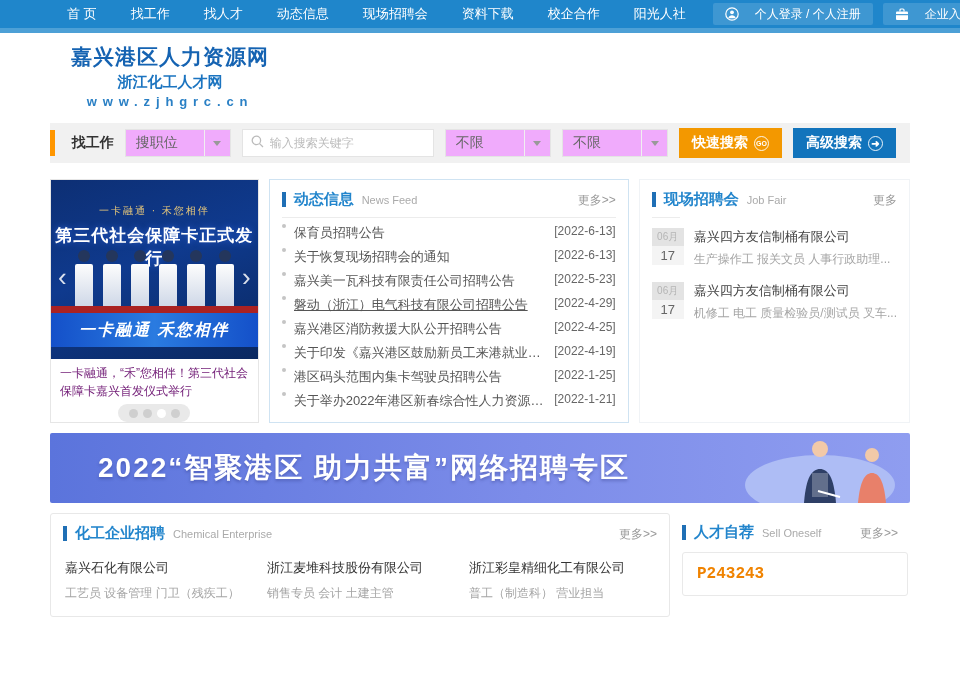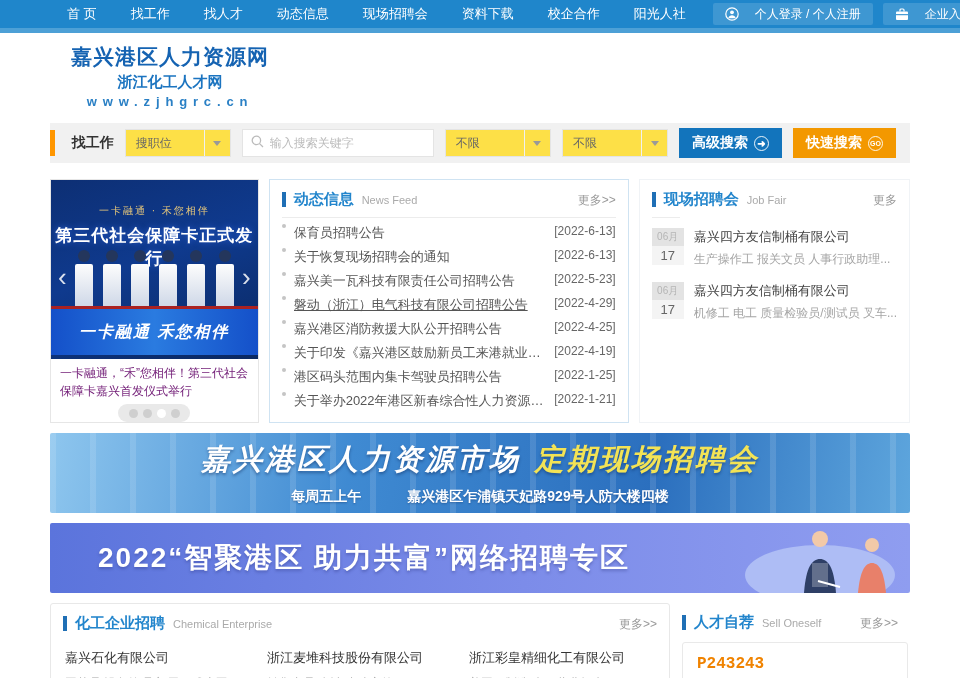--- a/index.html
+++ b/index.html
@@ -21,22 +21,22 @@
   .logo { margin-left:5px; display:flex; flex-direction:column; align-items:center; width:230px; }
   .logo-l1 { font-size:21px; font-weight:bold; color:#1563b2; letter-spacing:1px; }
   .logo-l2 { font-size:15px; font-weight:bold; color:#1b74c0; margin-top:2px; }
   .logo-l3 { font-size:13px; font-weight:bold; color:#2a80c5; letter-spacing:0.45em; margin-top:2px; }
 
   
   .searchbar { margin-top:4px; height:40px; background:#f1f1f1; display:flex; align-items:center;
     padding:0 14px 0 0; gap:11px; }
   .accent { width:5px; height:26px; background:#ff9600; }
   .search-label { font-size:14px; font-weight:bold; color:#333; margin-left:6px; white-space:nowrap; }
-  .selectbox { background:#fde047; border:1px solid #e4e4e4; height:28px; display:flex; align-items:center;
-    font-size:12px; color:#666; cursor:pointer; }
+  .selectbox { background:#f0abfc; border:1px solid #e4e4e4; height:28px; display:flex; align-items:center;
+    font-size:14px; color:#666; cursor:pointer; }
   .selectbox .val { padding:0 10px; flex:1; white-space:nowrap; }
   .selectbox .arr { width:26px; height:100%; display:flex; align-items:center; justify-content:center; border-left:1px solid #f0f0f0; }
   .tri { width:0; height:0; border-left:4px solid transparent; border-right:4px solid transparent; border-top:5px solid #999; }
   .sel-cat { width:112px; }
   .sel-f { width:112px; }
   .search-input-wrap { flex:1; background:#fff; border:1px solid #e4e4e4; height:28px;
     display:flex; align-items:center; padding:0 8px; gap:6px; }
   .search-input-wrap input { border:none; outline:none; flex:1; font-size:12px; color:#333;
     font-family:"Liberation Sans", sans-serif; }
   .search-input-wrap input::placeholder { color:#bbb; }
@@ -57,21 +57,21 @@
     background:linear-gradient(160deg,#0d2f74 0%,#0f3a8e 45%,#0a2860 100%); }
   .slide-tag { position:absolute; top:24px; width:100%; text-align:center; color:#e8c87a;
     font-size:10px; letter-spacing:2px; }
   .slide-head { position:absolute; top:44px; width:100%; text-align:center; color:#fff;
     font-size:17px; font-weight:bold; text-shadow:0 0 6px #2a5fd0; letter-spacing:1px; }
   .podiums { position:absolute; bottom:53px; width:100%; display:flex; justify-content:space-evenly; padding:0 14px; }
   .podium { width:18px; height:42px; background:linear-gradient(#fdfdfd,#cfd8e8); border-radius:2px 2px 0 0; position:relative; }
   .podium::before { content:""; position:absolute; top:-14px; left:3px; width:12px; height:12px;
     border-radius:50%; background:#24365c; }
   .floor { position:absolute; bottom:46px; width:100%; height:7px; background:#a22; }
-  .slide-banner { position:absolute; bottom:4px; width:100%; height:46px;
+  .slide-banner { position:absolute; bottom:12px; width:100%; height:34px;
     background:linear-gradient(90deg,#1450c9,#2a7be0 50%,#1450c9); display:flex; align-items:center; justify-content:center; }
   .slide-banner span { color:#fff; font-size:16px; font-weight:bold; font-style:italic; letter-spacing:2px; }
   .car-arrow { position:absolute; top:84px; color:rgba(255,255,255,.85); font-size:26px;
     cursor:pointer; line-height:1; z-index:3; }
   .car-prev { left:7px; } .car-next { right:7px; }
   .car-caption { padding:6px 9px 0; font-size:12px; color:#701a75; line-height:1.45; }
   .car-dots { display:flex; justify-content:center; gap:5px; padding:7px 0 6px;
     margin:4px auto 0; background:#e9e9e9; border-radius:9px; width:72px; align-items:center; height:18px; }
   .dot { width:9px; height:9px; border-radius:50%; background:#cfcfcf; cursor:pointer; }
   .dot.active { background:#fff; }
@@ -201,27 +201,27 @@
       <span class="arr">
           <span class="tri"></span>
         </span>
     </div>
     <div class="selectbox sel-f">
       <span class="val">不限</span>
       <span class="arr">
           <span class="tri"></span>
         </span>
     </div>
+    <div class="btn btn-quick">
+      <span>快速搜索</span>
+      <span class="circ-ico">GO</span>
+    </div>
     <div class="btn btn-adv">
       <span>高级搜索</span>
       <span class="circ-ico arrow">➜</span>
-    </div>
-    <div class="btn btn-quick">
-      <span>快速搜索</span>
-      <span class="circ-ico">GO</span>
     </div>
   </div>
 
   <div class="mainrow">
 
     <div class="carousel">
       <div class="slide">
         <div class="slide-tag">一卡融通 · 禾您相伴</div>
         <div class="slide-head">第三代社会保障卡正式发行</div>
         <div class="podiums">
@@ -326,30 +326,20 @@
           </div>
           <div class="fair-info">
             <div class="fair-co">嘉兴四方友信制桶有限公司</div>
             <div class="fair-jobs">机修工 电工 质量检验员/测试员 叉车...</div>
           </div>
         </div>
       </div>
     </div>
   </div>
 
-  <div class="banner1">
-    <div class="b1-line1">
-      <span class="b1-white">嘉兴港区人力资源市场</span>
-      <span class="b1-yellow">定期现场招聘会</span>
-    </div>
-    <div class="b1-line2">
-      <span>每周五上午</span>
-      <span>嘉兴港区乍浦镇天妃路929号人防大楼四楼</span>
-    </div>
-  </div>
 
   <div class="banner2">
     <div class="b2-title">2022“智聚港区 助力共富”网络招聘专区</div>
     <svg class="b2-art" viewBox="0 0 200 70">
       <ellipse cx="120" cy="52" rx="75" ry="30" fill="#aebdf5"></ellipse>
       <circle cx="120" cy="16" r="8" fill="#f2c9a8"></circle>
       <path d="M104 70c2-26 8-34 16-34s14 8 16 34z" fill="#2e3f66"></path>
       <rect x="112" y="40" width="16" height="24" fill="#fff" opacity="0.25"></rect>
       <circle cx="172" cy="22" r="7" fill="#f2c9a8"></circle>
       <path d="M158 70c2-22 7-30 14-30s12 8 14 30z" fill="#e8806a"></path>

